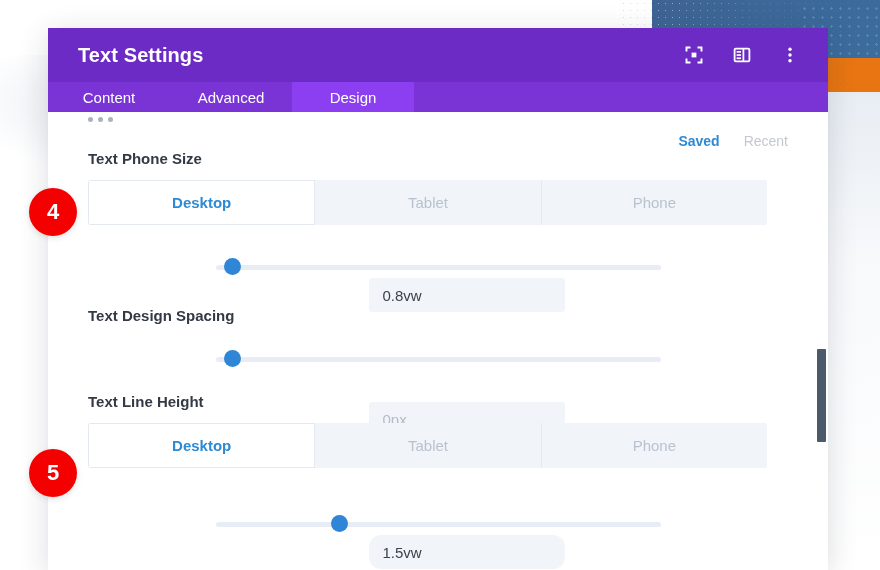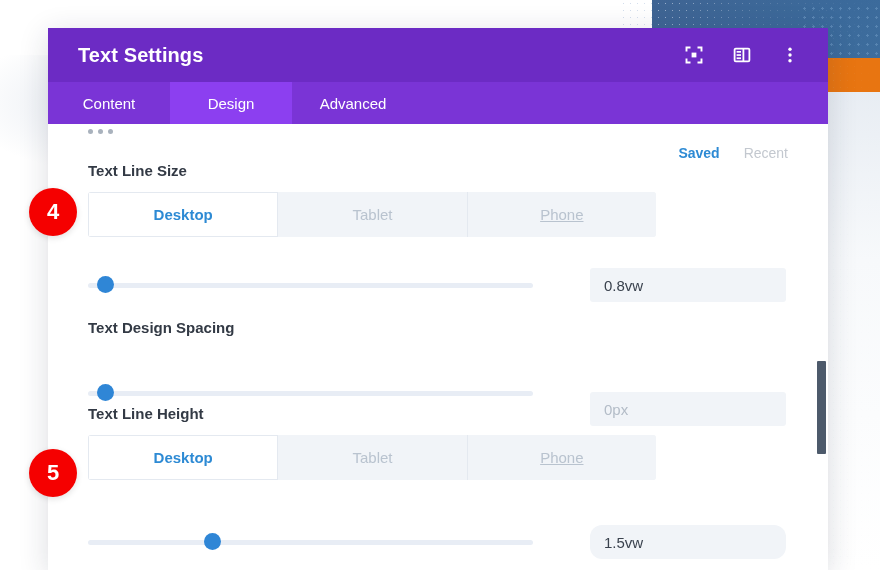--- a/index.html
+++ b/index.html
@@ -60,21 +60,21 @@
   }
 
   .modal-header {
     height:54px; background:#6c2bc4;
     display:flex; align-items:center; padding:0 28px 0 30px; flex:0 0 auto;
   }
   .modal-title { color:#ffffff; font-size:20px; font-weight:600; letter-spacing:.1px; }
   .header-actions { margin-left:auto; display:flex; align-items:center; gap:28px; }
   .hicon { width:20px; height:20px; display:block; cursor:pointer; }
 
-  .tabbar { height:42px; background:#7a34d6; display:flex; flex:0 0 auto; }
+  .tabbar { height:30px; background:#7a34d6; display:flex; flex:0 0 auto; }
   .tab {
     display:flex; align-items:center; justify-content:center;
     color:#ffffff; font-size:15px; font-weight:500; cursor:pointer;
     padding:0 26px; min-width:122px;
   }
   .tab.active { background:#8c3ff0; }
 
   .modal-body { flex:1 1 auto; position:relative; background:#ffffff; overflow:hidden; }
 
   .subrow {
@@ -84,35 +84,35 @@
   .dots3 { display:flex; gap:5px; }
   .dots3 i { width:5px; height:5px; border-radius:50%; background:#a9b2bd; display:block; }
   .subrow-right { margin-left:auto; display:flex; gap:24px; align-items:flex-end; }
   .sub-link { font-size:14px; font-weight:600; color:#2d8ad4; cursor:pointer; }
   .sub-link.muted { color:#c3c8cf; font-weight:500;margin-top:43px; }
 
   .field { position:absolute; left:0; right:0; padding:0 40px; }
   .field-label { font-size:15px; font-weight:600; color:#333a45; }
 
   .seg {
-    display:flex; width:568px; margin-top:13px;
+    display:flex; width:679px; margin-top:13px;
     border-radius:3px; overflow:hidden; background:#f1f4f8;
   }
   .seg-btn {
     flex:1 1 0; height:45px; display:flex; align-items:center; justify-content:center;
     font-size:15px; color:#b9c3cf; cursor:pointer; background:#f1f4f8;
     border-right:1px solid #e4e9f0;
   }
-  .seg-btn:last-child { border-right:none;text-decoration:underline; }
+  .seg-btn:last-child { border-right:none; }
   .seg-btn.active {
     background:#ffffff; color:#2d8ad4; font-weight:600;
     border:1px solid #e4e9f0; border-right:1px solid #e4e9f0;
   }
 
-  .sliderrow { display:flex; align-items:center; gap:0; }
+  .sliderrow { display:flex; align-items:center; gap:0;flex-direction:column; }
   .slider { position:relative; width:445px; height:22px; }
   .slider-track {
     position:absolute; top:9px; left:0; right:0; height:5px;
     background:#e8edf5; border-radius:3px;
   }
   .slider-handle {
     position:absolute; top:2px; width:17px; height:17px; border-radius:50%;
     background:#2f86d6; cursor:pointer;
   }
   .valuebox {
@@ -178,40 +178,40 @@
           <circle cx="10" cy="4.2" r="1.7"></circle>
           <circle cx="10" cy="10" r="1.7"></circle>
           <circle cx="10" cy="15.8" r="1.7"></circle>
         </svg>
       </span>
     </div>
   </div>
 
   <div class="tabbar">
     <div class="tab">Content</div>
+    <div class="tab">Advanced</div>
     <div class="tab active">Design</div>
-    <div class="tab">Advanced</div>
   </div>
 
   <div class="modal-body">
 
     <div class="subrow">
       <span class="dots3">
           <i></i>
           <i></i>
           <i></i>
         </span>
       <span class="subrow-right">
         <span class="sub-link">Saved</span>
         <span class="sub-link muted">Recent</span>
       </span>
     </div>
 
     <div class="field" style="top:38px;">
-      <div class="field-label">Text Line Size</div>
+      <div class="field-label">Text Phone Size</div>
       <div class="seg">
         <div class="seg-btn active">Desktop</div>
         <div class="seg-btn">Tablet</div>
         <div class="seg-btn">Phone</div>
       </div>
     </div>
 
     <div class="field" style="top:144px;">
       <div class="sliderrow">
         <div class="slider">

